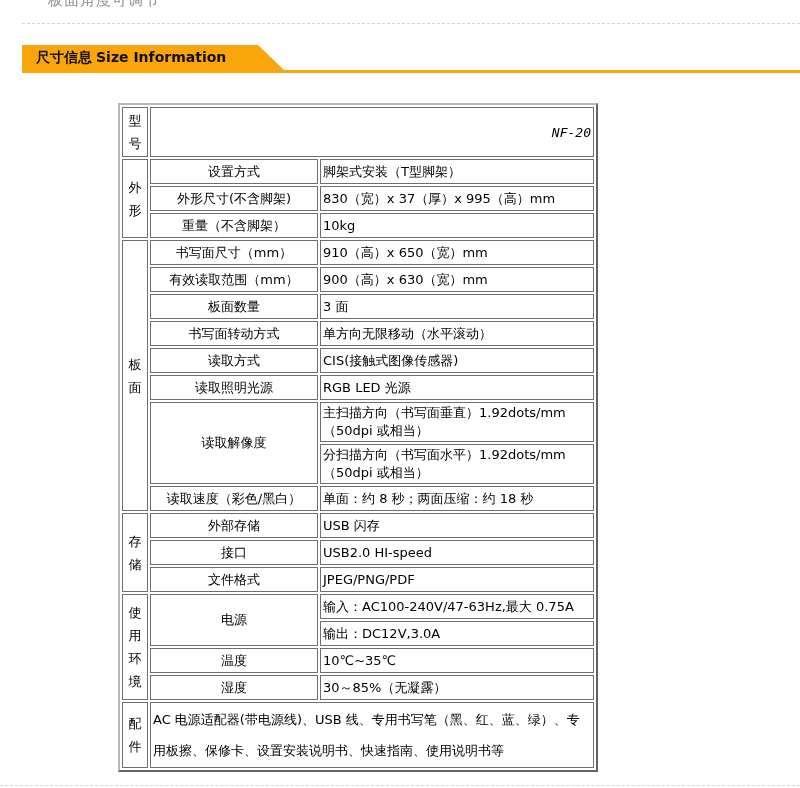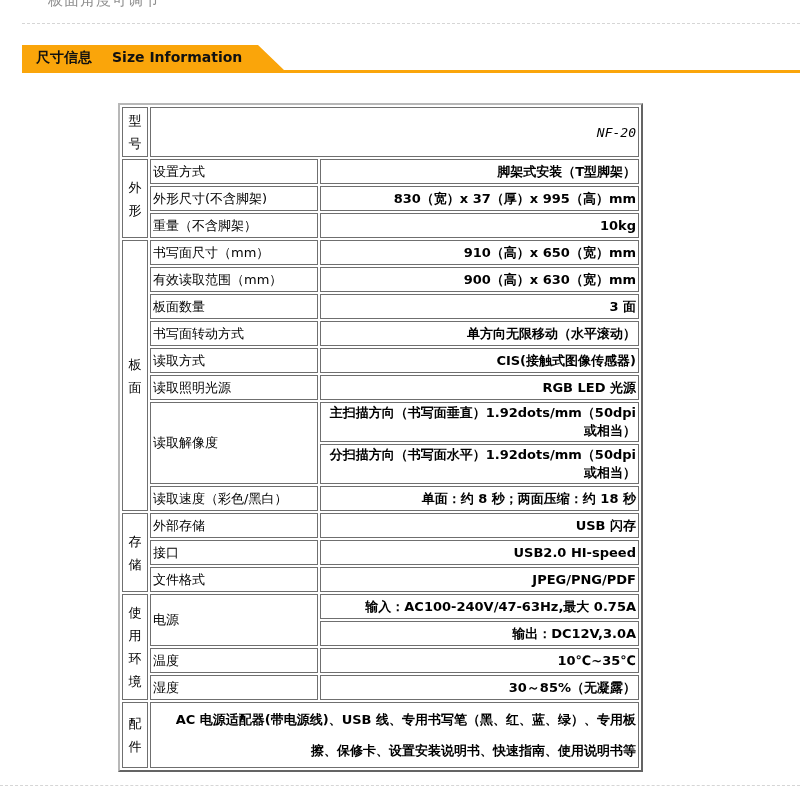--- a/index.html
+++ b/index.html
@@ -32,31 +32,31 @@
     width: 778px; height: 28px;
     background: #FAA50A;
     clip-path: polygon(0 0, 236px 0, 262px calc(100% - 3px), 100% calc(100% - 3px), 100% 100%, 0 100%);
     line-height: 25px;
     padding-left: 14px;
     font-size: 14px;
     font-weight: bold;
     color: #111;
     white-space: nowrap;
   }
-  .banner .banner-en { font-weight: bold; margin-left: 20px; }
+  .banner .banner-en { font-weight: bold; margin-left: 4px; }
   .spec-wrap {
     position: absolute;
     left: 118px; top: 103px;
   }
   table.spec {
     border-collapse: separate;
     border-spacing: 2px;
     border: 2px outset #b8b8b8;
     background: #ffffff;
-    width: 525px;
+    width: 480px;
     table-layout: fixed;
   }
   table.spec td {
     border: 1px solid #6f6f6f;
     font-size: 13px;
     height: 25px;
     padding: 1px 2px;
     overflow: hidden;
     background: #ffffff;
     vertical-align: middle;
@@ -68,22 +68,22 @@
     padding: 0 2px;
   }
   td.blue { background: #A5CEF2; }
   td.model-cell {
     text-align: right;
     height: 44px;
     font-family: "DejaVu Sans Mono", "Liberation Mono", monospace;
     font-size: 13px;
     font-style: italic;
   }
-  td.lbl { text-align: left; }
-  td.val { text-align: right; padding-left: 4px; font-weight: bold; }
+  td.lbl { text-align: center; }
+  td.val { text-align: left; padding-left: 4px; }
   td.acc {
     line-height: 31px;
     padding: 3px 5px;
     height: 58px;
     vertical-align: middle;
   }
 </style>
 </head>
 <body>
 

